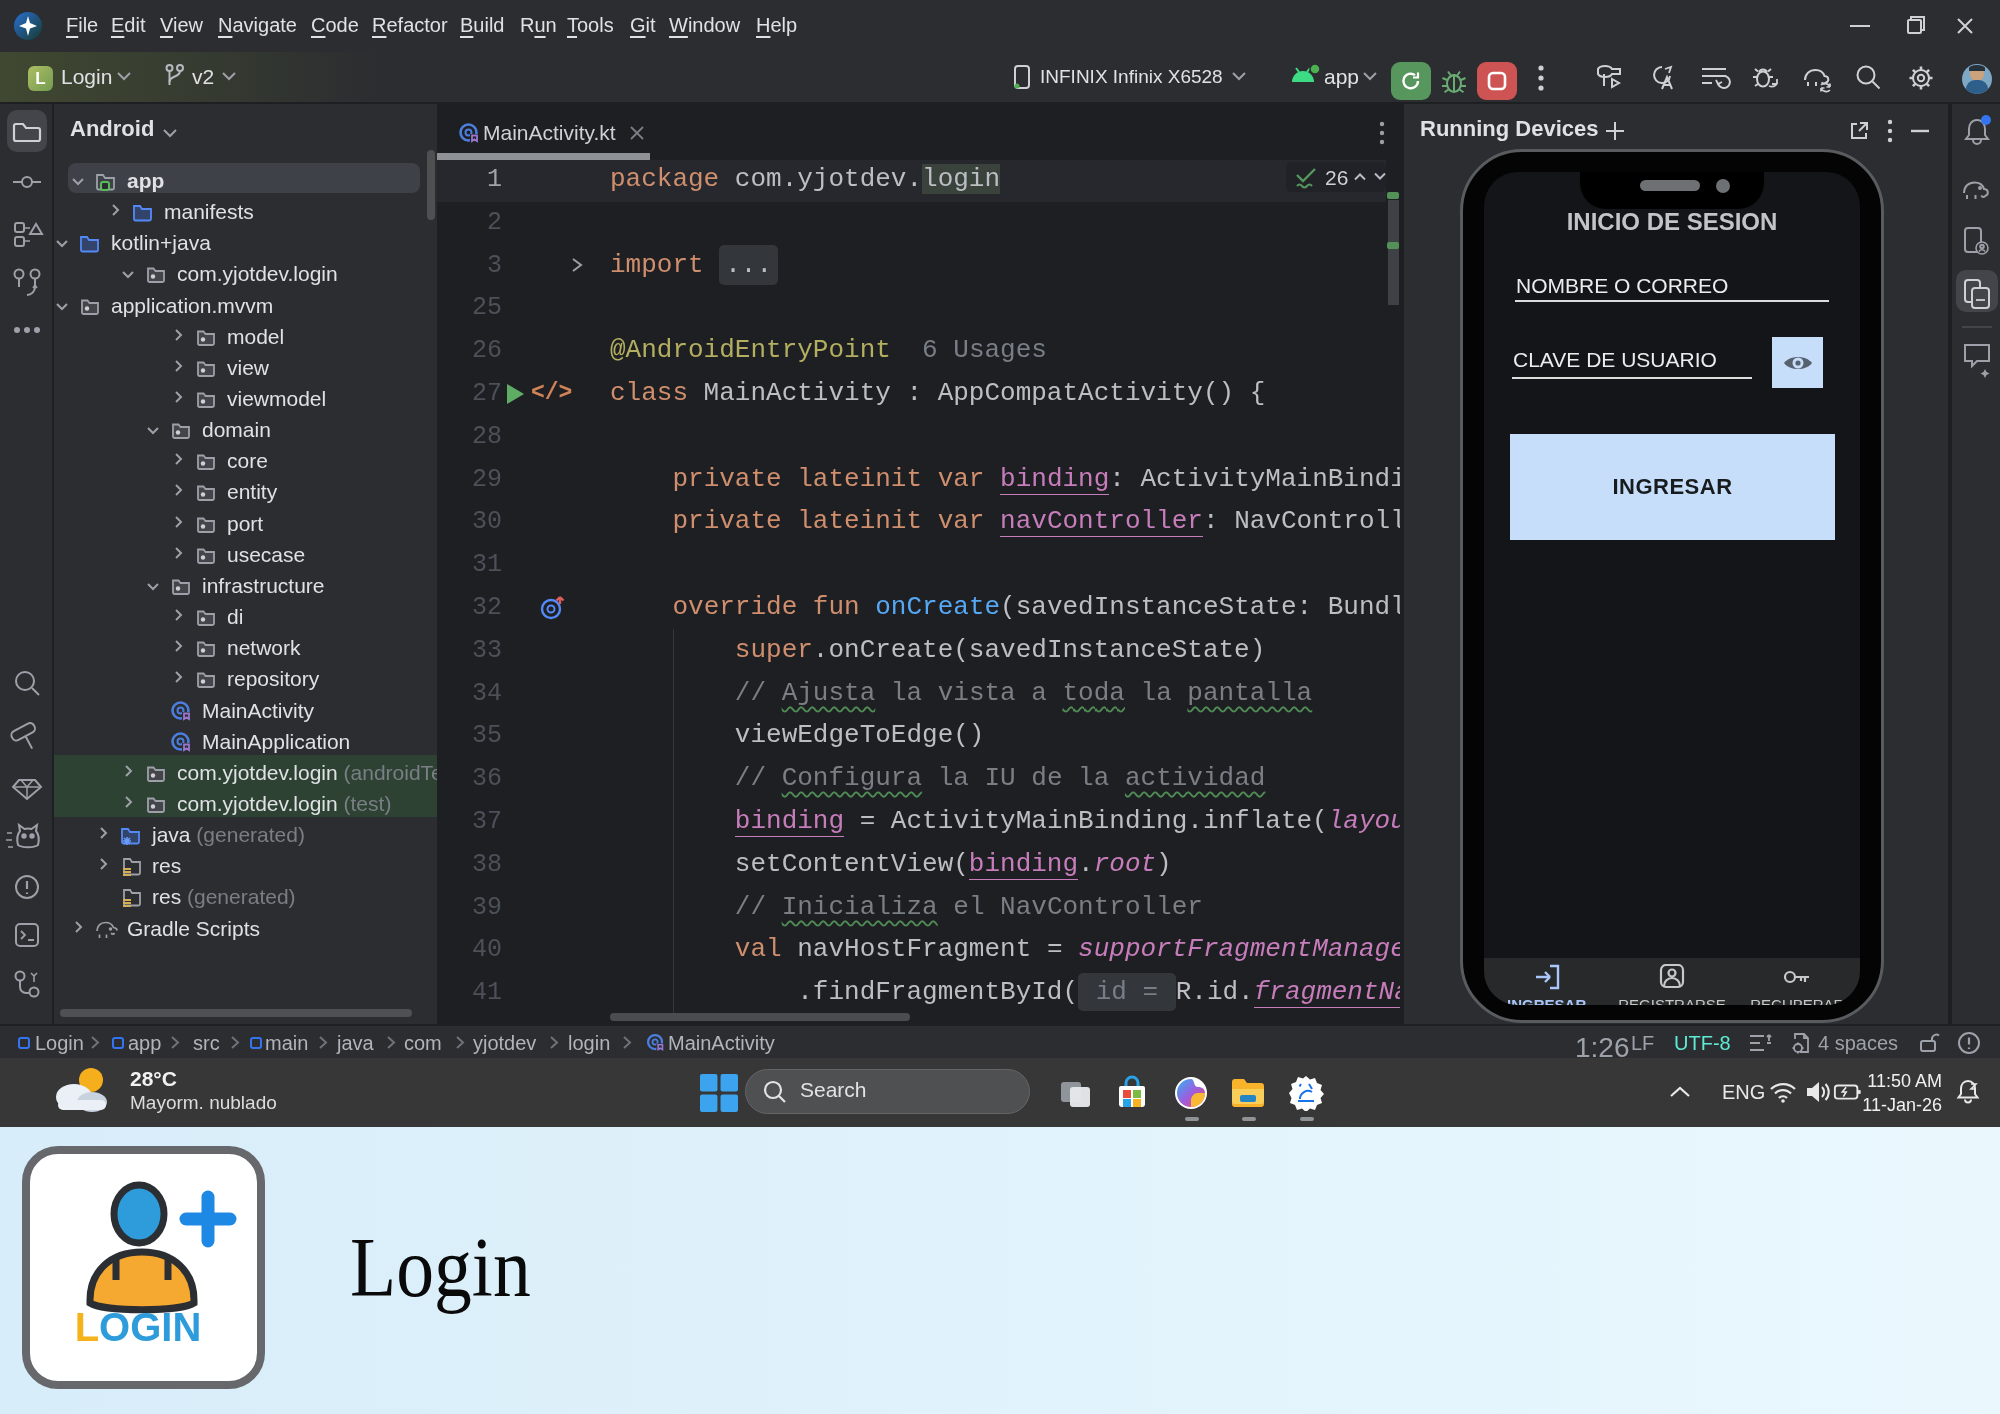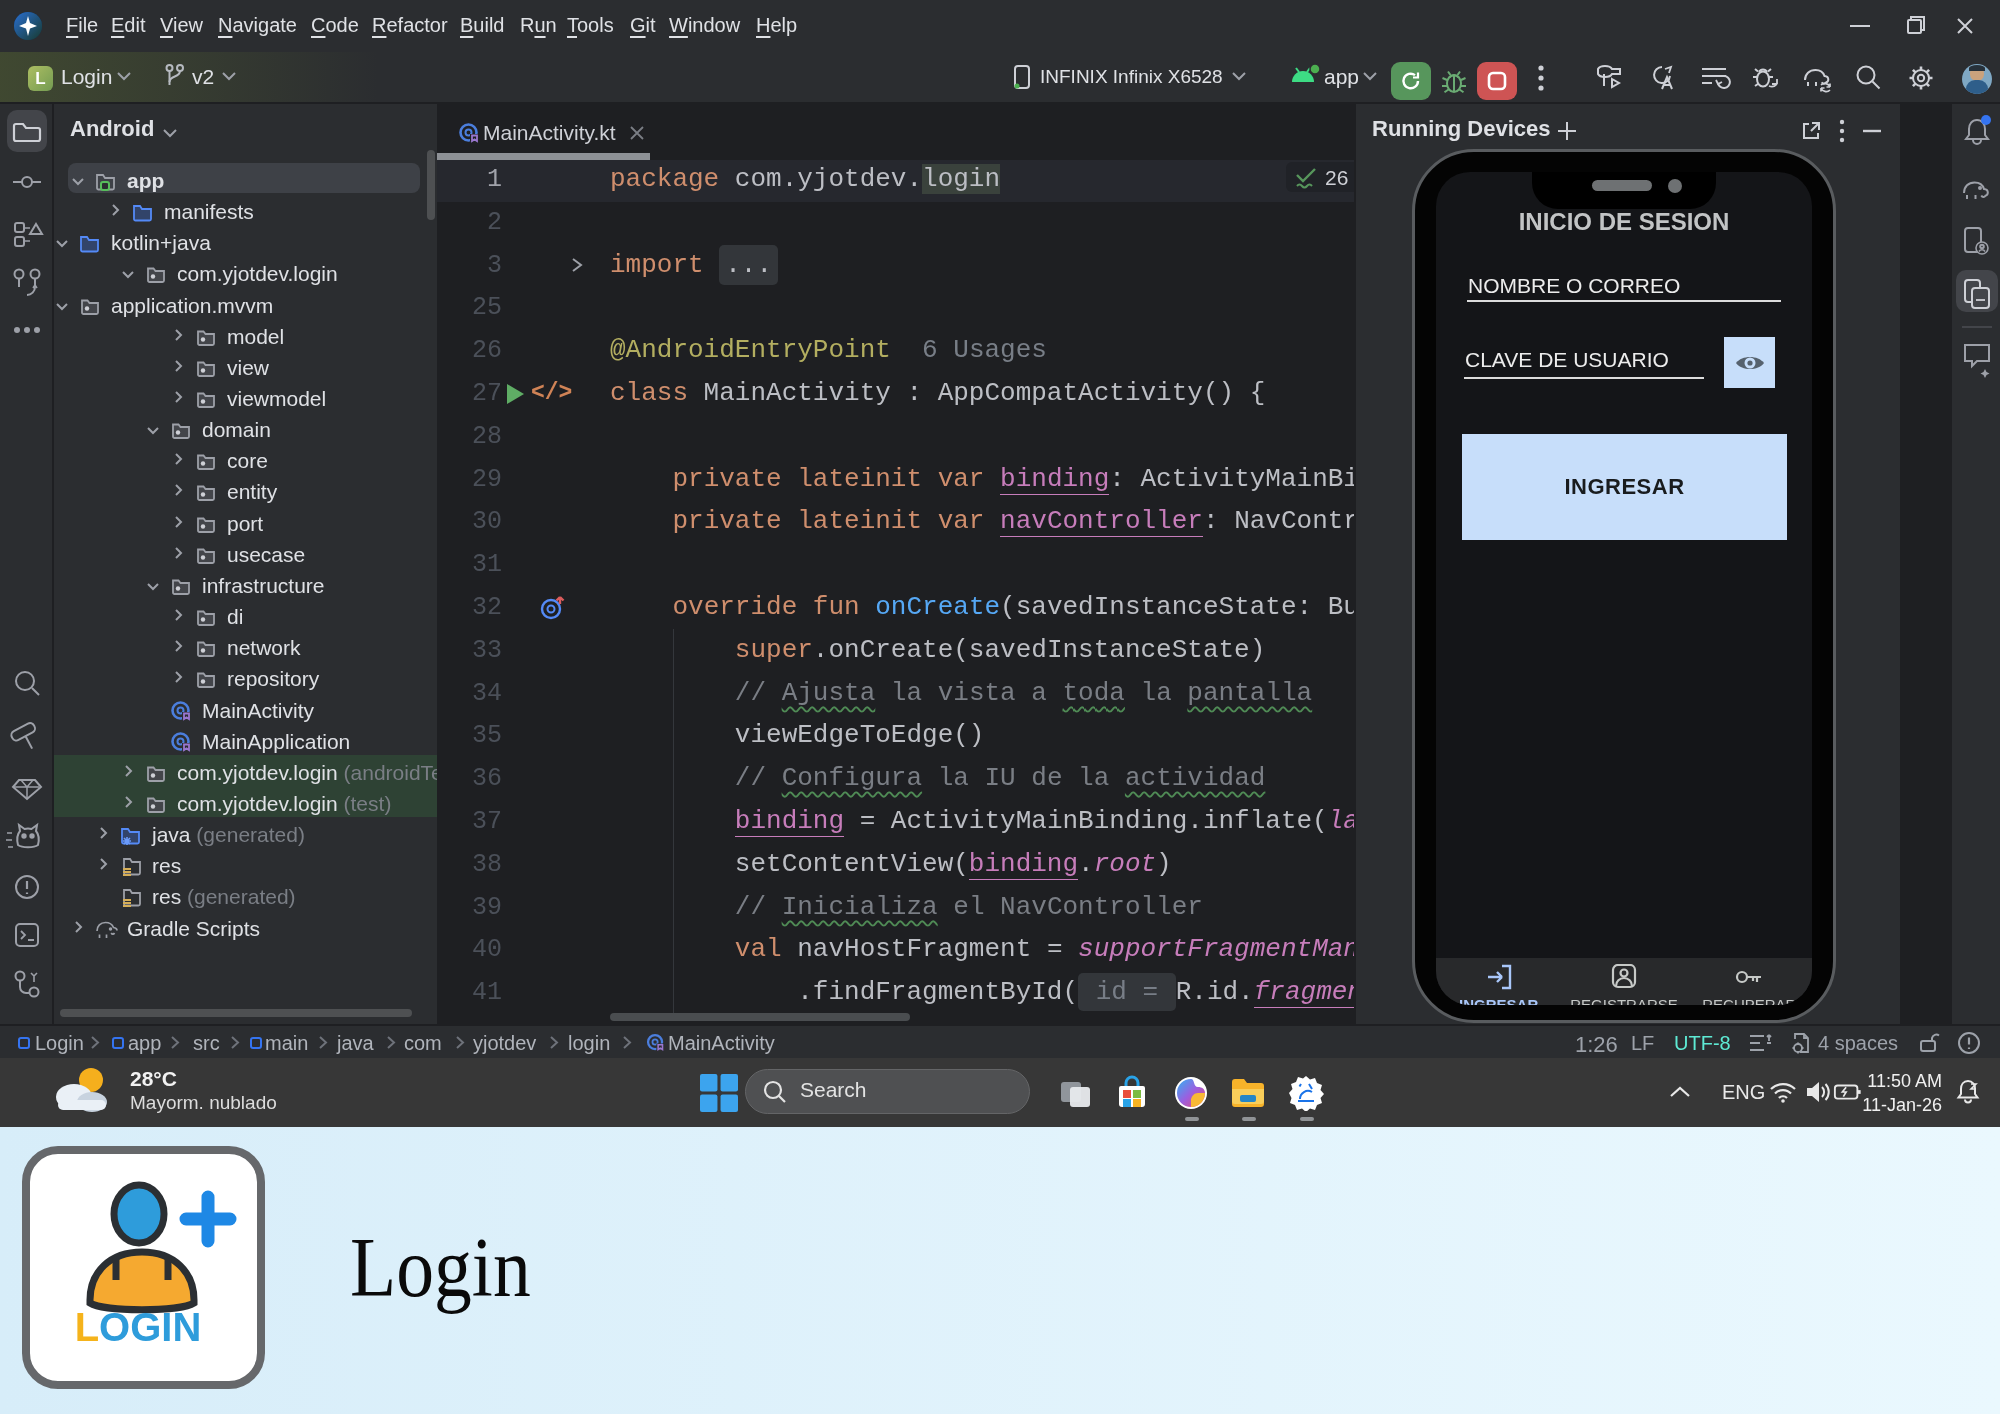--- a/index.html
+++ b/index.html
@@ -23,21 +23,21 @@
   .gray2 { color:#7A7E85; }
   
   #editor { left:437px; top:104px; width:963px; height:920px; background:#1E1F22; overflow:hidden; }
   .codeline { position:absolute; left:0; width:963px; height:43px; line-height:43px; font-family:"Liberation Mono", monospace; font-size:26px; color:#BCBEC4; white-space:pre; }
   .lnum { position:absolute; left:0; width:65px; text-align:right; color:#4B5059; font-family:"Liberation Mono", monospace; font-size:25px; line-height:43px; height:43px; }
   .kw { color:#CF8E6D; } .fn { color:#56A8F5; } .prop { color:#C77DBB; border-bottom:1.5px solid #C77DBB; }
   .ann { color:#B3AE60; } .cmt { color:#7A7E85; } .ital { color:#C77DBB; font-style:italic; }
   .hint { color:#787E87; }
   .sq { text-decoration: underline wavy #4F8B55 1.5px; text-underline-offset:6px; }
   
-  #rightpanel { left:1354px; top:104px; width:546px; height:920px; background:#2B2D30; border-left:2px solid #1E1F22; }
+  #rightpanel { left:1402px; top:104px; width:546px; height:920px; background:#2B2D30; border-left:2px solid #1E1F22; }
   #rightbar { left:1950px; top:104px; width:50px; height:920px; background:#2B2D30; border-left:2px solid #1E1F22; }
   
   #statusbar { left:0; top:1024px; width:2000px; height:34px; background:#2B2D30; border-top:2px solid #1E1F22;
       display:flex; align-items:center; color:#B2B6BD; font-size:20px; }
   
   #taskbar { left:0; top:1058px; width:2000px; height:69px; background:#373737; }
   
   #doc { left:0; top:1127px; width:2000px; height:287px; background:linear-gradient(90deg,#D7EDF9,#EAF8FE); }
 </style>
 </head>
@@ -713,21 +713,21 @@
     <svg class="abs" style="left:622px;top:9px" width="10" height="15" viewBox="0 0 10 15" fill="none" stroke="#6E727A" stroke-width="2">
         <path d="M2 2 l6 5.5 l-6 5.5"></path>
       </svg>
     <svg class="abs" style="left:645px;top:6px" width="21" height="21" viewBox="0 0 24 24" fill="none">
         <circle cx="11.5" cy="11.5" r="8" stroke="#4B7EDD" stroke-width="2.6"></circle>
         <circle cx="11.5" cy="11.5" r="3" stroke="#4B7EDD" stroke-width="2"></circle>
         <path d="M13 13 h8 v8 l-4 -2.5 l-4 2.5 z" fill="#2B2D30"></path>
         <path d="M15 14.5 h5 v5.5 l-2.5 -1.6 l-2.5 1.6 z" fill="none" stroke="#9A77CF" stroke-width="1.8"></path>
       </svg>
     <div class="abs" style="left:668px;top:6px;color:#B0B4BB;font-size:20px;">MainActivity</div>
-    <div class="abs" style="left:1575px;top:6px;color:#9DA2AA;font-size:22px;">1:26</div>
+    <div class="abs" style="left:1575px;top:6px;color:#9DA2AA;font-size:28px;">1:26</div>
     <div class="abs" style="left:1631px;top:6px;color:#9DA2AA;font-size:20px;">LF</div>
     <div class="abs" style="left:1674px;top:6px;color:#5eead4;font-size:20px;">UTF-8</div>
     <svg class="abs" style="left:1748px;top:7px" width="24" height="20" viewBox="0 0 24 20" stroke="#9DA2AA" stroke-width="2" fill="none">
         <path d="M2 3 h14 M2 10 h10 M2 17 h14"></path>
         <path d="M19 10 l4 0 m-2 -2 v-6 m0 0 l-2 2 m2 -2 l2 2" stroke-width="1.8"></path>
       </svg>
     <svg class="abs" style="left:1792px;top:5px" width="20" height="24" viewBox="0 0 20 24" stroke="#9DA2AA" stroke-width="1.8" fill="none">
         <path d="M3 8 V3 h9 l4 4 v14 h-8"></path>
         <path d="M12 3 v4 h4"></path>
         <circle cx="6" cy="17" r="4"></circle>

